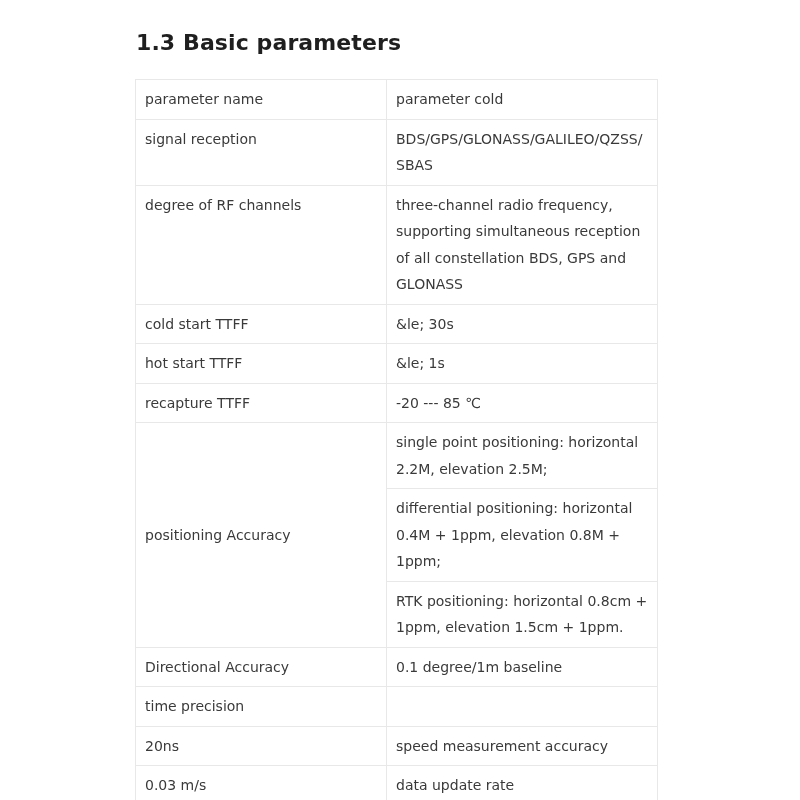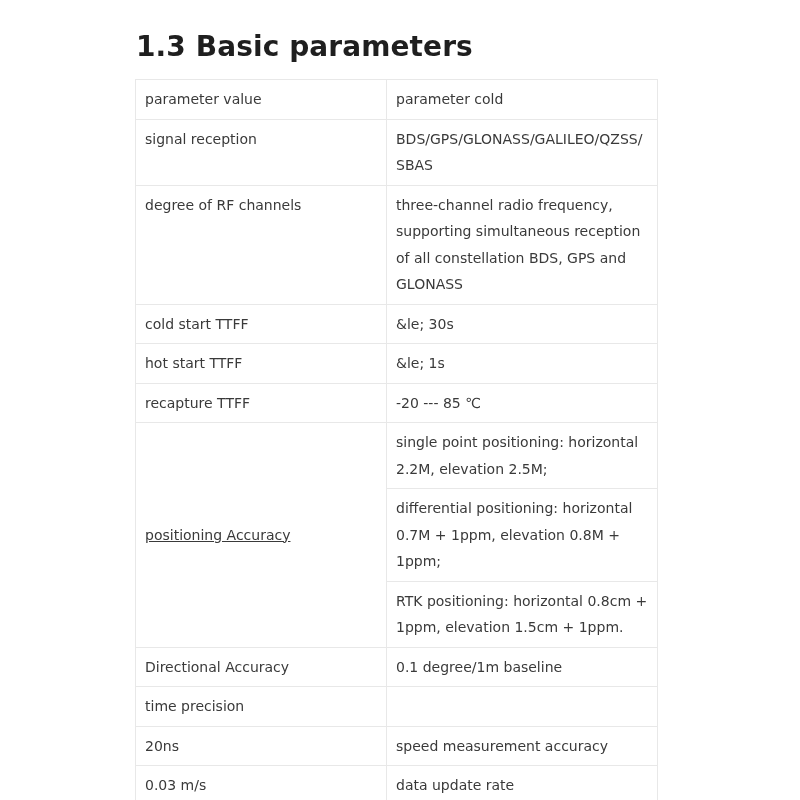--- a/index.html
+++ b/index.html
@@ -1,37 +1,37 @@
 <!DOCTYPE html>
 <html><head>
 <meta charset="utf-8">
 <style>
   html, body { margin: 0; padding: 0; background: #ffffff; }
   body { width: 800px; height: 800px; overflow: hidden; position: relative;
          font-family: "DejaVu Sans", "Liberation Sans", sans-serif; color: #333333; }
   .title { position: absolute; left: 136px; top: 30px; margin: 0;
-           font-size: 28px; font-weight: bold; color: #1f1f1f; letter-spacing: 0.1px;
+           font-size: 22px; font-weight: bold; color: #1f1f1f; letter-spacing: 0.1px;
            font-family: "DejaVu Sans", sans-serif; }
   table.params { position: absolute; left: 135px; top: 79px; width: 523px;
                  border-collapse: collapse; font-size: 14px; color: #3a3a3a; }
   table.params td { border: 1px solid #e8e8e8; padding: 0 9px; vertical-align: top;
                     line-height: 26.5px; }
   table.params td.name { width: 232px; }
-  table.params td.mid { vertical-align: middle; text-decoration: underline; }
+  table.params td.mid { vertical-align: middle; }
   .pad { padding-top: 6px !important; padding-bottom: 6px !important; }
 </style>
 </head>
 <body>
 
 <h1 class="title">1.3 Basic parameters</h1>
 
 <table class="params">
   <tbody>
     <tr>
-      <td class="name pad">parameter value</td>
+      <td class="name pad">parameter name</td>
       <td class="pad">parameter cold</td>
     </tr>
     <tr>
       <td class="name pad">signal reception</td>
       <td class="pad" style="padding-right:8px">BDS/GPS/GLONASS/GALILEO/QZSS/ SBAS</td>
     </tr>
     <tr>
       <td class="name pad">degree of RF channels</td>
       <td class="pad">three-channel radio frequency, supporting simultaneous reception of all constellation BDS, GPS and GLONASS</td>
     </tr>
@@ -45,21 +45,21 @@
     </tr>
     <tr>
       <td class="name pad">recapture TTFF</td>
       <td class="pad">-20 --- 85 ℃</td>
     </tr>
     <tr>
       <td class="name mid" rowspan="3">positioning Accuracy</td>
       <td class="pad">single point positioning: horizontal 2.2M, elevation 2.5M;</td>
     </tr>
     <tr>
-      <td class="pad">differential positioning: horizontal 0.7M + 1ppm, elevation 0.8M + 1ppm;</td>
+      <td class="pad">differential positioning: horizontal 0.4M + 1ppm, elevation 0.8M + 1ppm;</td>
     </tr>
     <tr>
       <td class="pad">RTK positioning: horizontal 0.8cm + 1ppm, elevation 1.5cm + 1ppm.</td>
     </tr>
     <tr>
       <td class="name pad">Directional Accuracy</td>
       <td class="pad">0.1 degree/1m baseline</td>
     </tr>
     <tr>
       <td class="name pad">time precision</td>

